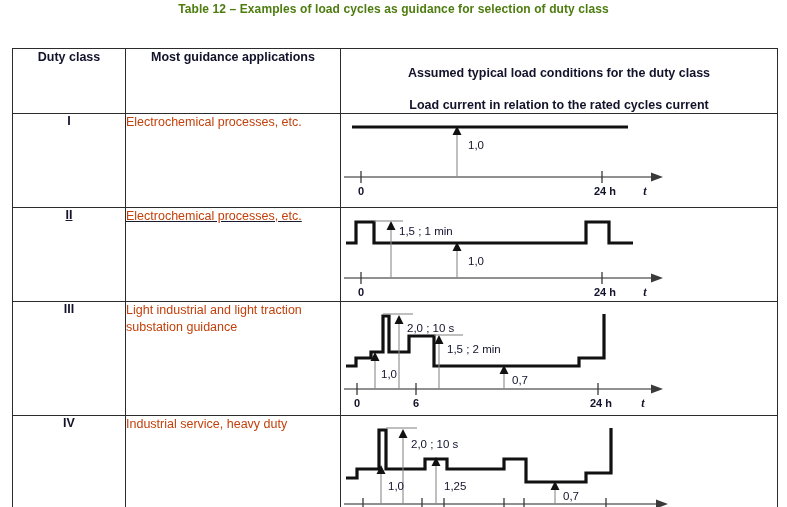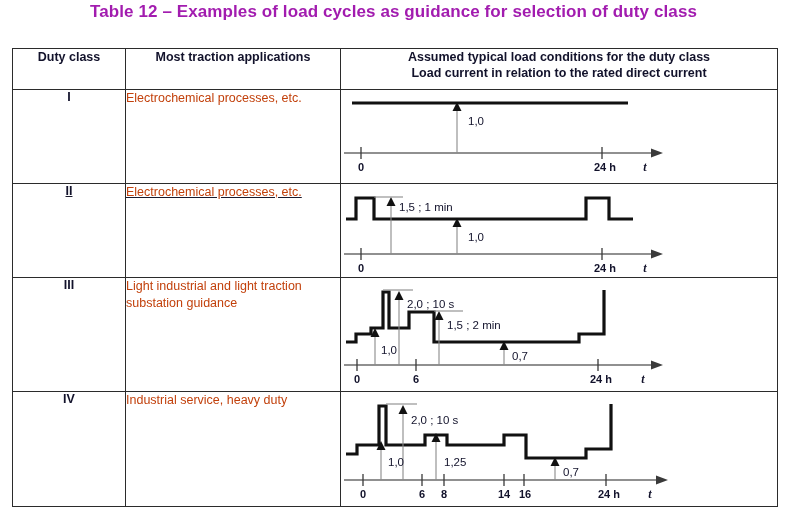--- a/index.html
+++ b/index.html
@@ -18,23 +18,23 @@
     position: relative;
     width: 787px;
     height: 507px;
   }
   .table-title {
     position: absolute;
     left: 0;
     top: 2px;
     width: 787px;
     text-align: center;
-    font-size: 17px;
-    font-weight: bold;
-    color: #a21caf;
+    font-size: 12px;
+    font-weight: bold;
+    color: #4d7c0f;
     letter-spacing: 0.1px;
   }
   table.duty-table {
     position: absolute;
     left: 12px;
     top: 48px;
     width: 765px;
     border-collapse: collapse;
     table-layout: fixed;
   }
@@ -52,21 +52,21 @@
     font-size: 12.5px;
     font-weight: bold;
     color: #12122b;
     height: 40px;
     padding-top: 9px;
     padding-bottom: 2px;
     text-align: center;
     line-height: 1.28;
     vertical-align: top;
   }
-  .hdr-line { display: block; }
+  .hdr-line { display: block; margin-top: 16px; }
 
   td.class-cell {
     text-align: center;
     font-size: 12.5px;
     font-weight: bold;
     color: #12122b;
     padding-top: 11px;
   }
   td.app-cell {
     font-size: 12.5px;
@@ -140,24 +140,24 @@
 
   <table class="duty-table">
     <colgroup>
       <col class="col-class">
       <col class="col-app">
       <col class="col-chart">
     </colgroup>
     <thead>
       <tr>
         <th class="hdr">Duty class</th>
-        <th class="hdr">Most traction applications</th>
+        <th class="hdr">Most guidance applications</th>
         <th class="hdr">
           <span class="hdr-line">Assumed typical load conditions for the duty class</span>
-          <span class="hdr-line">Load current in relation to the rated direct current</span>
+          <span class="hdr-line">Load current in relation to the rated cycles current</span>
         </th>
       </tr>
     </thead>
     <tbody>
 
       <tr class="r1">
         <td class="class-cell">I</td>
         <td class="app-cell">Electrochemical processes, etc.</td>
         <td class="chart-cell">
           <div class="chart-wrap">

